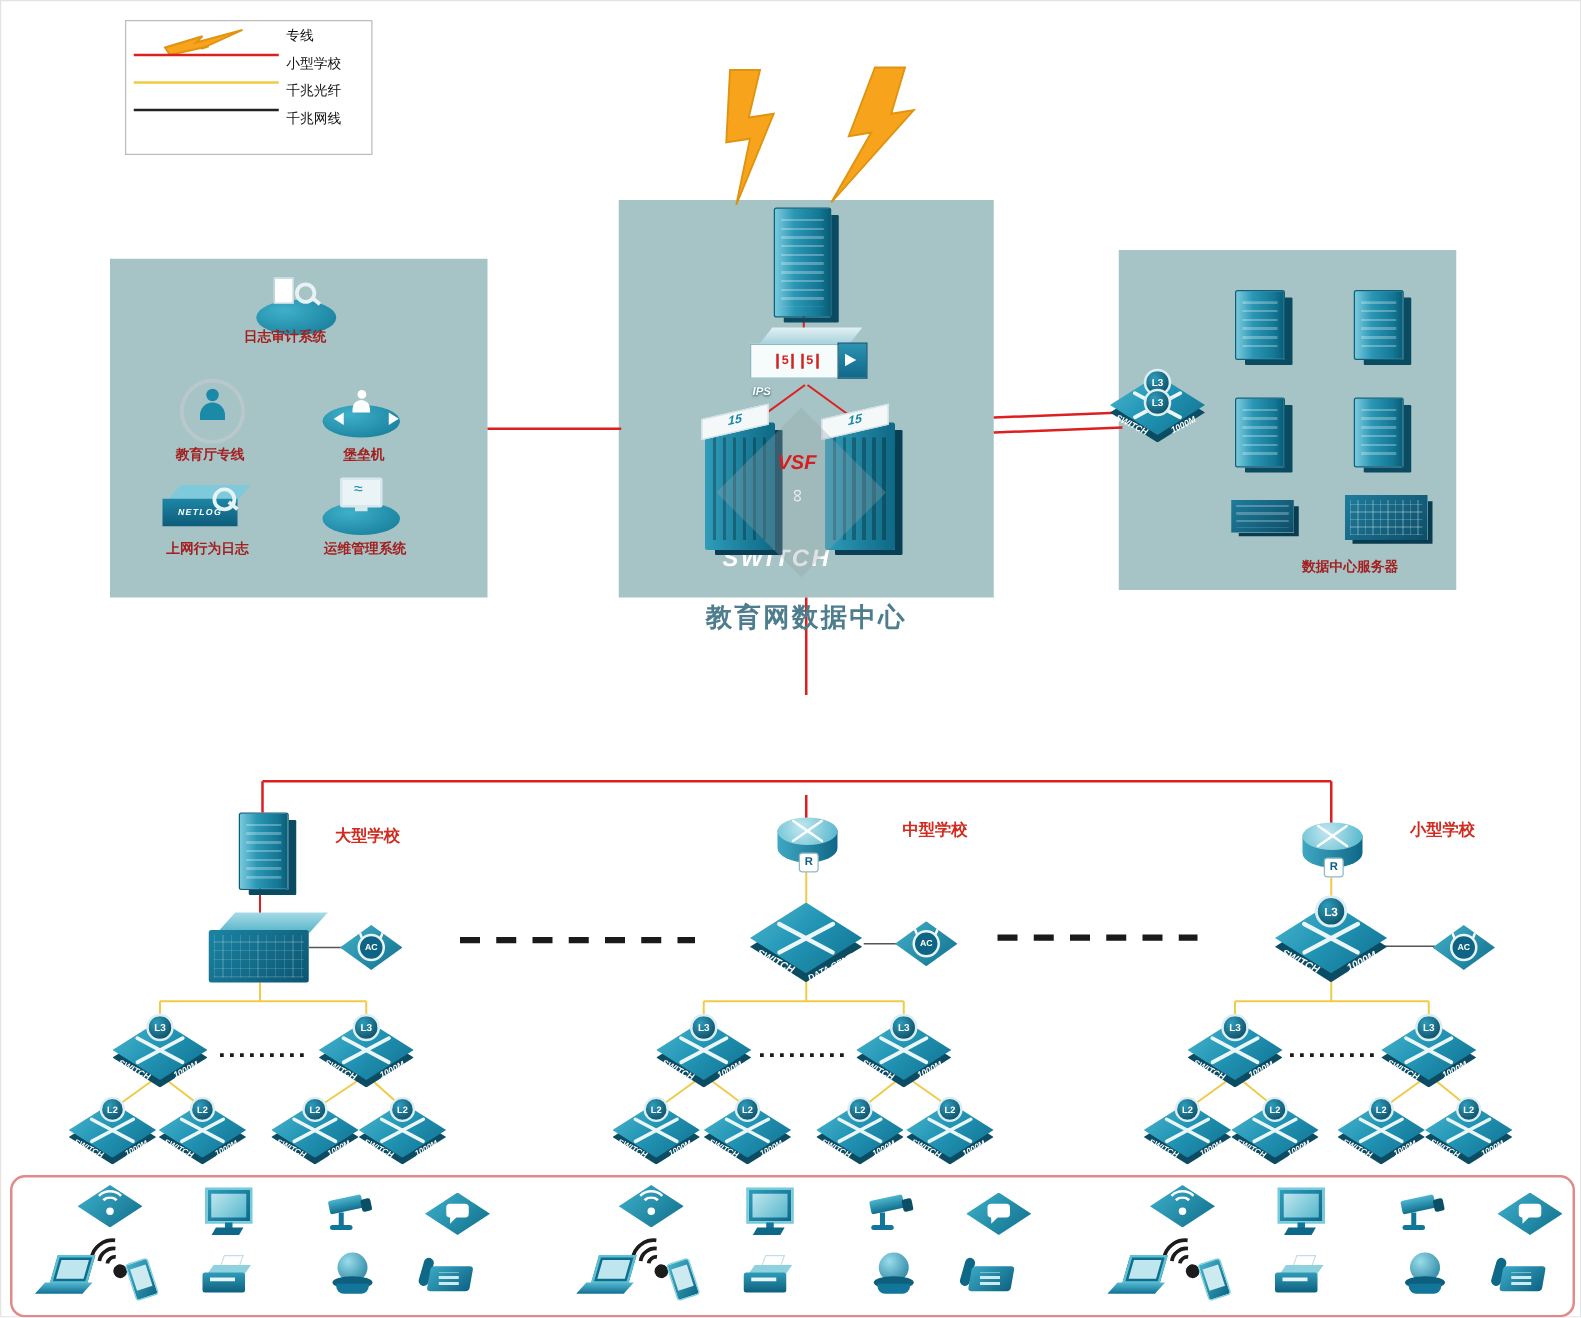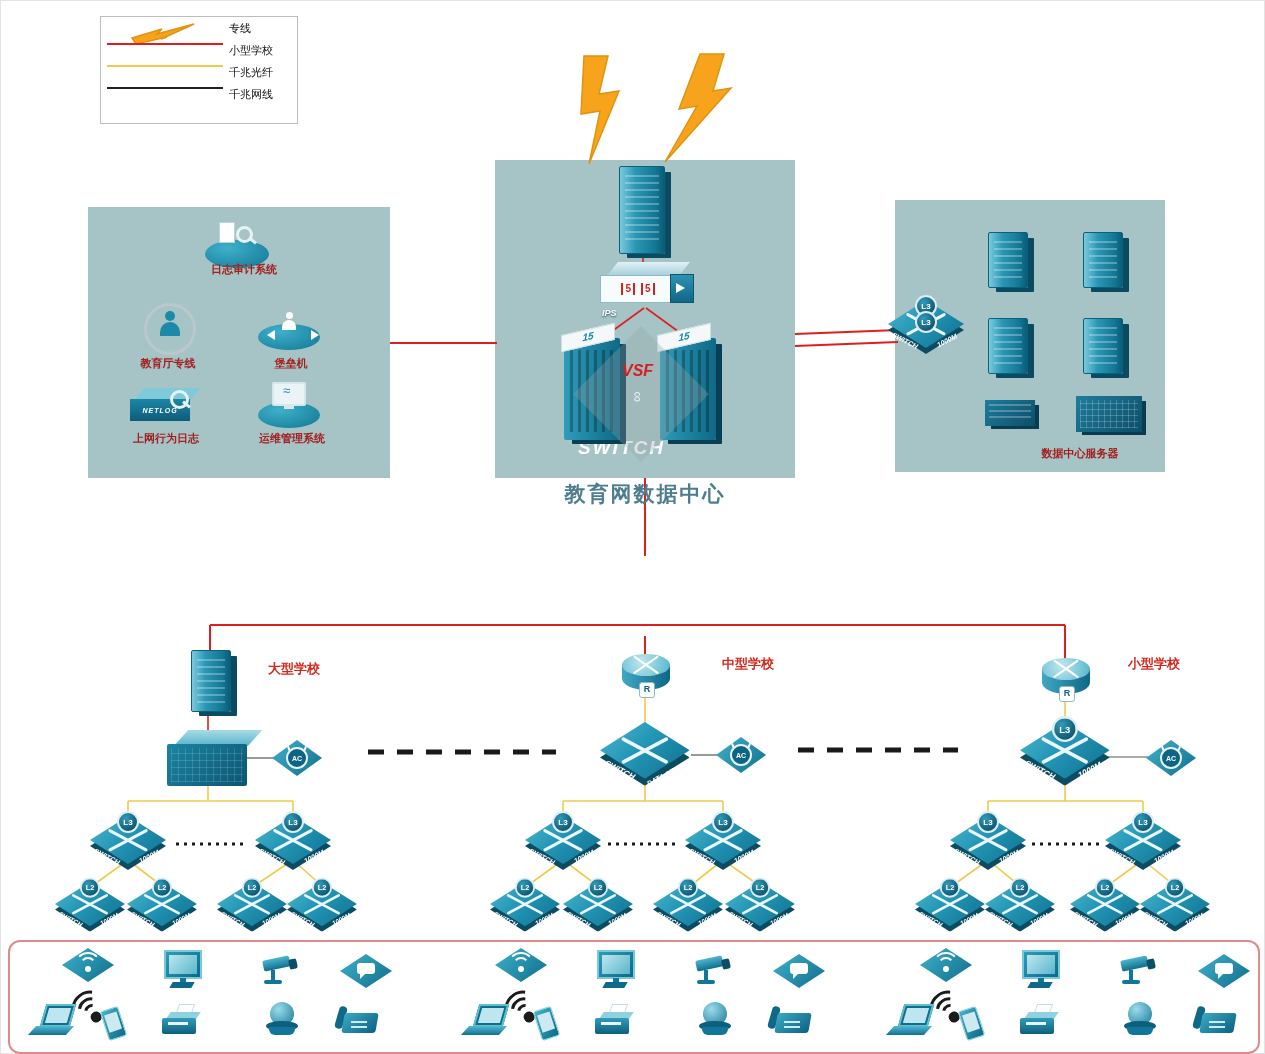--- a/index.html
+++ b/index.html
@@ -318,21 +318,21 @@
   <div class="vsf-dia"></div>
   <div class="vsf-text">VSF</div>
   <div class="vsf-chain">∞</div>
   <div class="dc-title">教育网数据中心</div>
 
   <div class="sec-icon" style="left:203px;top:226px">
     <div class="ellip" style="left:2px;top:14px;width:64px;height:28px"></div>
     <div class="doc"></div>
     <div class="mag"></div>
   </div>
-  <div class="sec-label" style="left:192px;top:262px;width:104px">日志审计系统</div>
+  <div class="sec-label" style="left:176px;top:262px;width:104px">日志审计系统</div>
 
   <div class="sec-icon" style="left:144px;top:303px">
     <div class="ring"></div>
     <div class="person"></div>
   </div>
   <div class="sec-label" style="left:116px;top:356px;width:104px">教育厅专线</div>
 
   <div class="sec-icon" style="left:258px;top:314px">
     <div class="ellip" style="left:0;top:10px;width:62px;height:26px"></div>
     <div class="bperson"></div>

